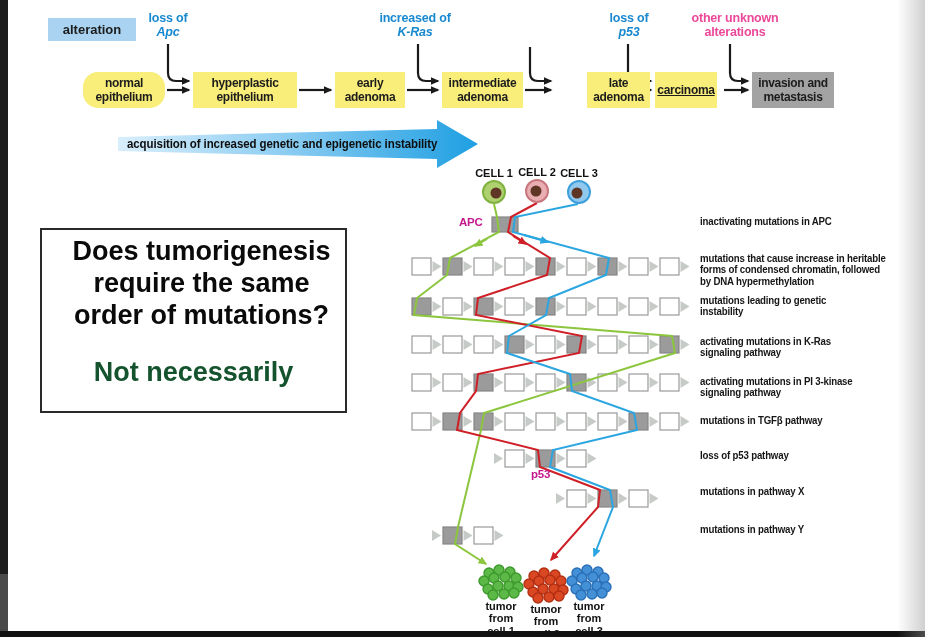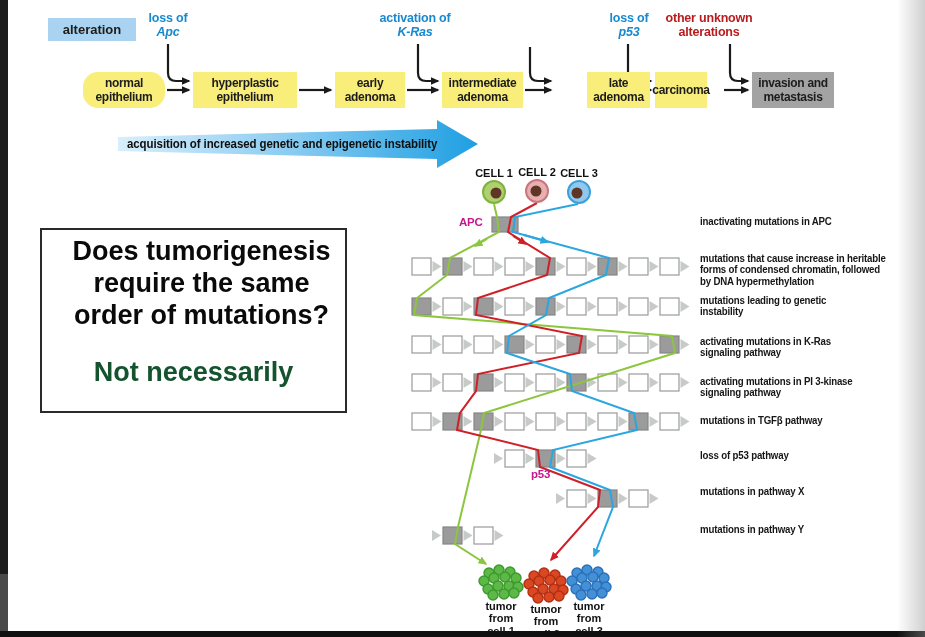--- a/index.html
+++ b/index.html
@@ -263,40 +263,40 @@
       <div>adenoma</div>
     </div>
     <div class="flow-box" style="left: 442px; width: 81px; background: rgb(249, 238, 122);">
       <div>intermediate</div>
       <div>adenoma</div>
     </div>
     <div class="flow-box" style="left: 555px; width: 63px; background: rgb(249, 238, 122); margin-left: 32px;">
       <div>late</div>
       <div>adenoma</div>
     </div>
-    <div class="flow-box" style="left: 655px; width: 52px; background: rgb(249, 238, 122);">
+    <div class="flow-box" style="left: 655px; width: 62px; background: rgb(249, 238, 122); text-decoration: underline;">
       <div>carcinoma</div>
     </div>
     <div class="flow-box" style="left: 752px; width: 82px; background: #a3a3a3;">
       <div>invasion and</div>
       <div>metastasis</div>
     </div>
     <div class="alt-label" style="left: 88px; width: 160px; top: 12px; color: rgb(25, 137, 207);">
       <div>loss of</div>
       <div style="font-style: italic;">Apc</div>
     </div>
     <div class="alt-label" style="left: 335px; width: 160px; top: 12px; color: rgb(25, 137, 207);">
-      <div>activation of</div>
+      <div>increased of</div>
       <div style="font-style: italic;">K-Ras</div>
     </div>
     <div class="alt-label" style="left: 549px; width: 160px; top: 12px; color: rgb(25, 137, 207);">
       <div>loss of</div>
       <div style="font-style: italic;">p53</div>
     </div>
-    <div class="alt-label" style="left: 629px; width: 160px; top: 12px; color: #b91c1c; text-align: center;">
+    <div class="alt-label" style="left: 655px; width: 160px; top: 12px; color: #ec4899; text-align: center;">
       <div>other unknown</div>
       <div>alterations</div>
     </div>
     <div class="cell-label" style="left: 494px; top: 167px;">CELL 1</div>
     <div class="cell-label" style="left: 537px; top: 166px;">CELL 2</div>
     <div class="cell-label" style="left: 579px; top: 167px;">CELL 3</div>
     <div class="gene-label" style="left: 459px; top: 216px; color: rgb(196, 24, 140);">APC</div>
     <div class="gene-label" style="left: 531px; top: 468px; color: rgb(196, 24, 140);">p53</div>
     <div class="row-label" style="top: 216.25px;">inactivating mutations in APC</div>
     <div class="row-label" style="top: 252.75px;">mutations that cause increase in heritable

